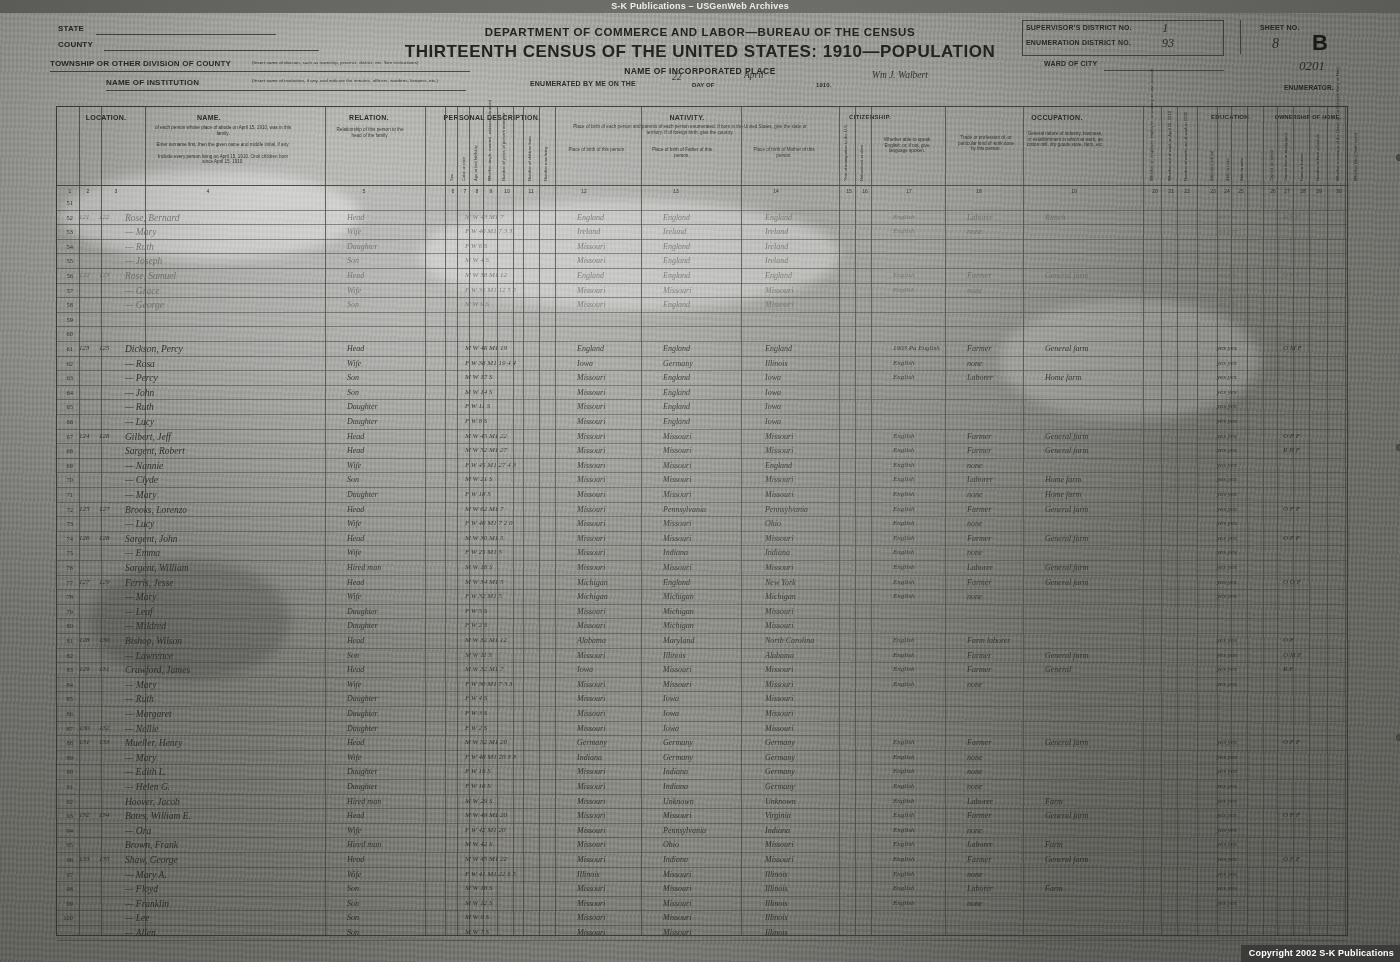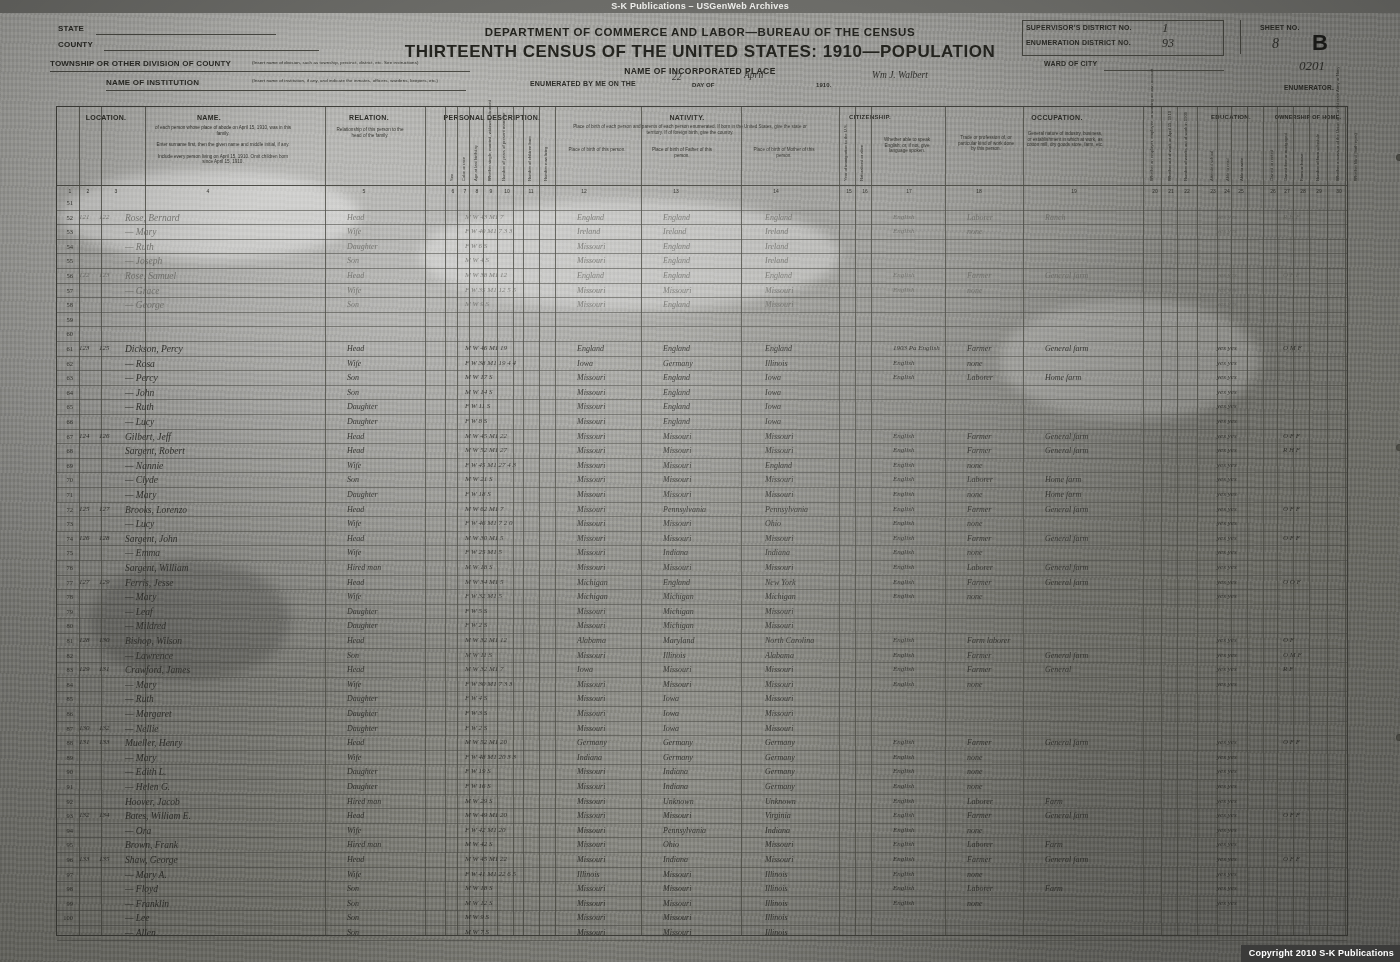--- a/index.html
+++ b/index.html
@@ -796,14 +796,14 @@
           <div class="hw sm" style="left: 708px; top: 821px;">Illinois</div>
         </div>
     </div>
 
     <div class="punch" style="left:1352px;top:140px;"></div>
     <div class="punch" style="left:1352px;top:430px;"></div>
     <div class="punch" style="left:1352px;top:720px;"></div>
   </div>
 
   <div class="vignette"></div>
-  <div class="copyright">Copyright 2010 S-K Publications</div>
+  <div class="copyright">Copyright 2002 S-K Publications</div>
 </div>
 
 </body></html>

